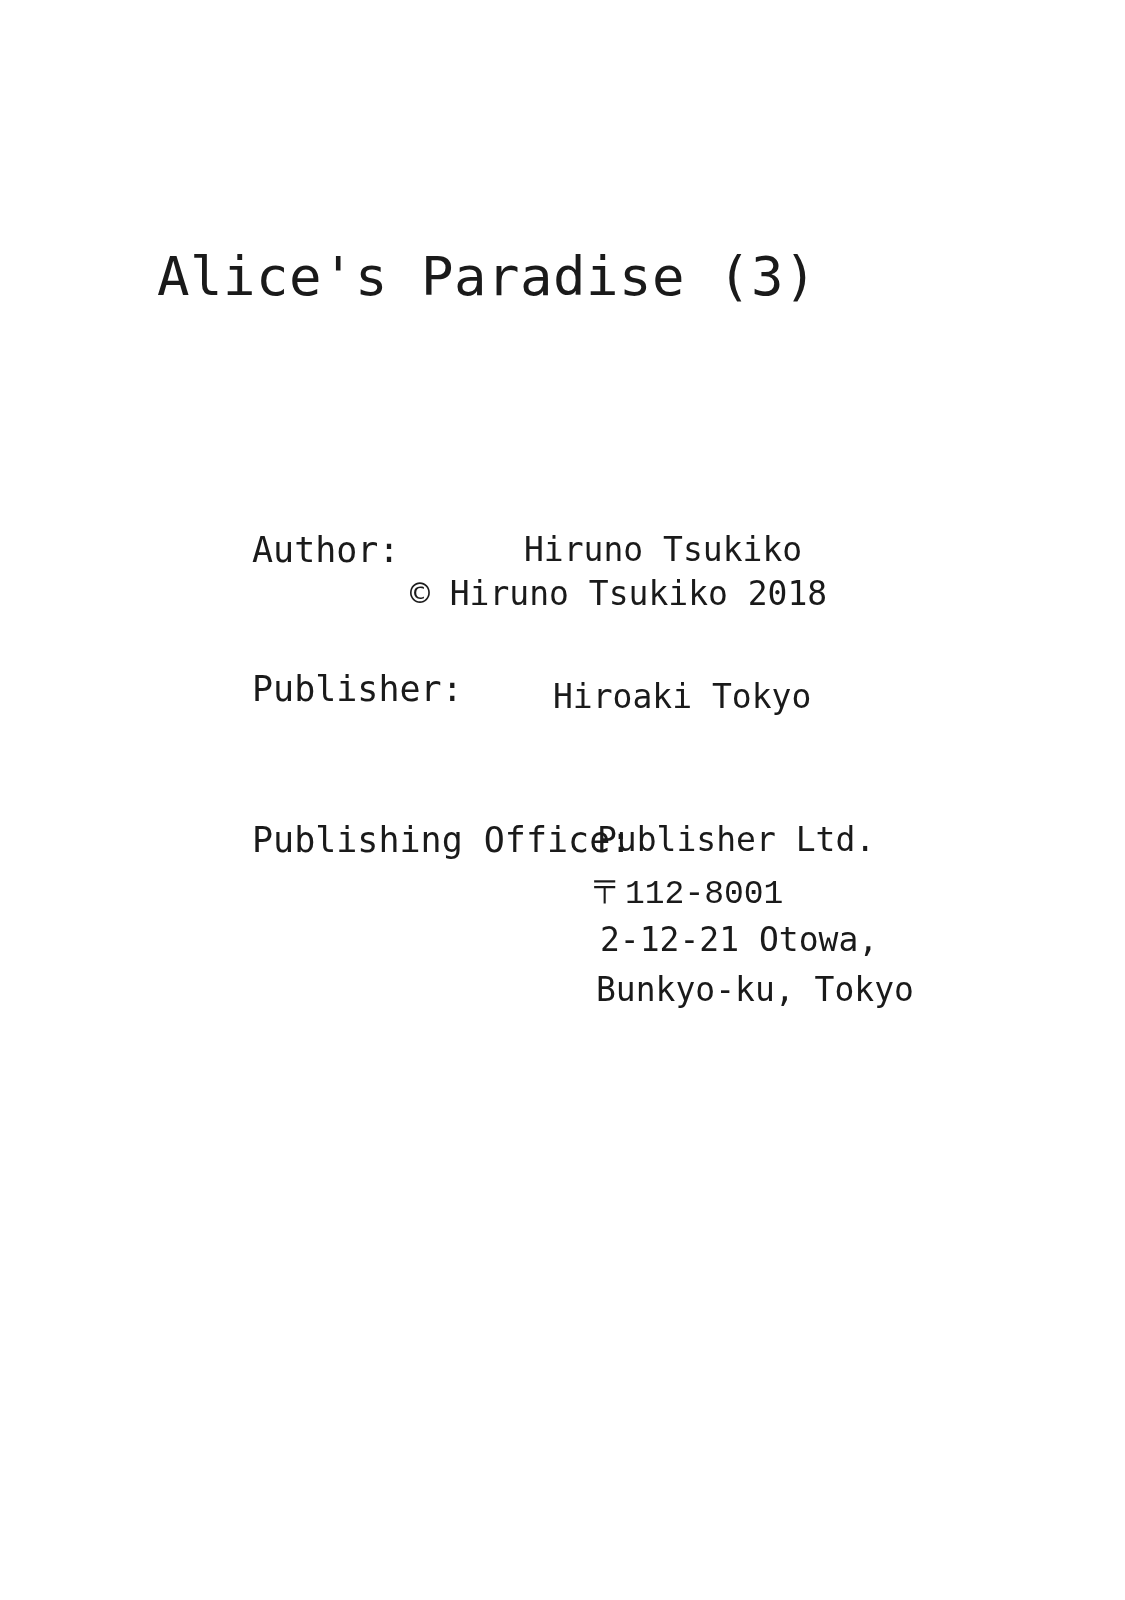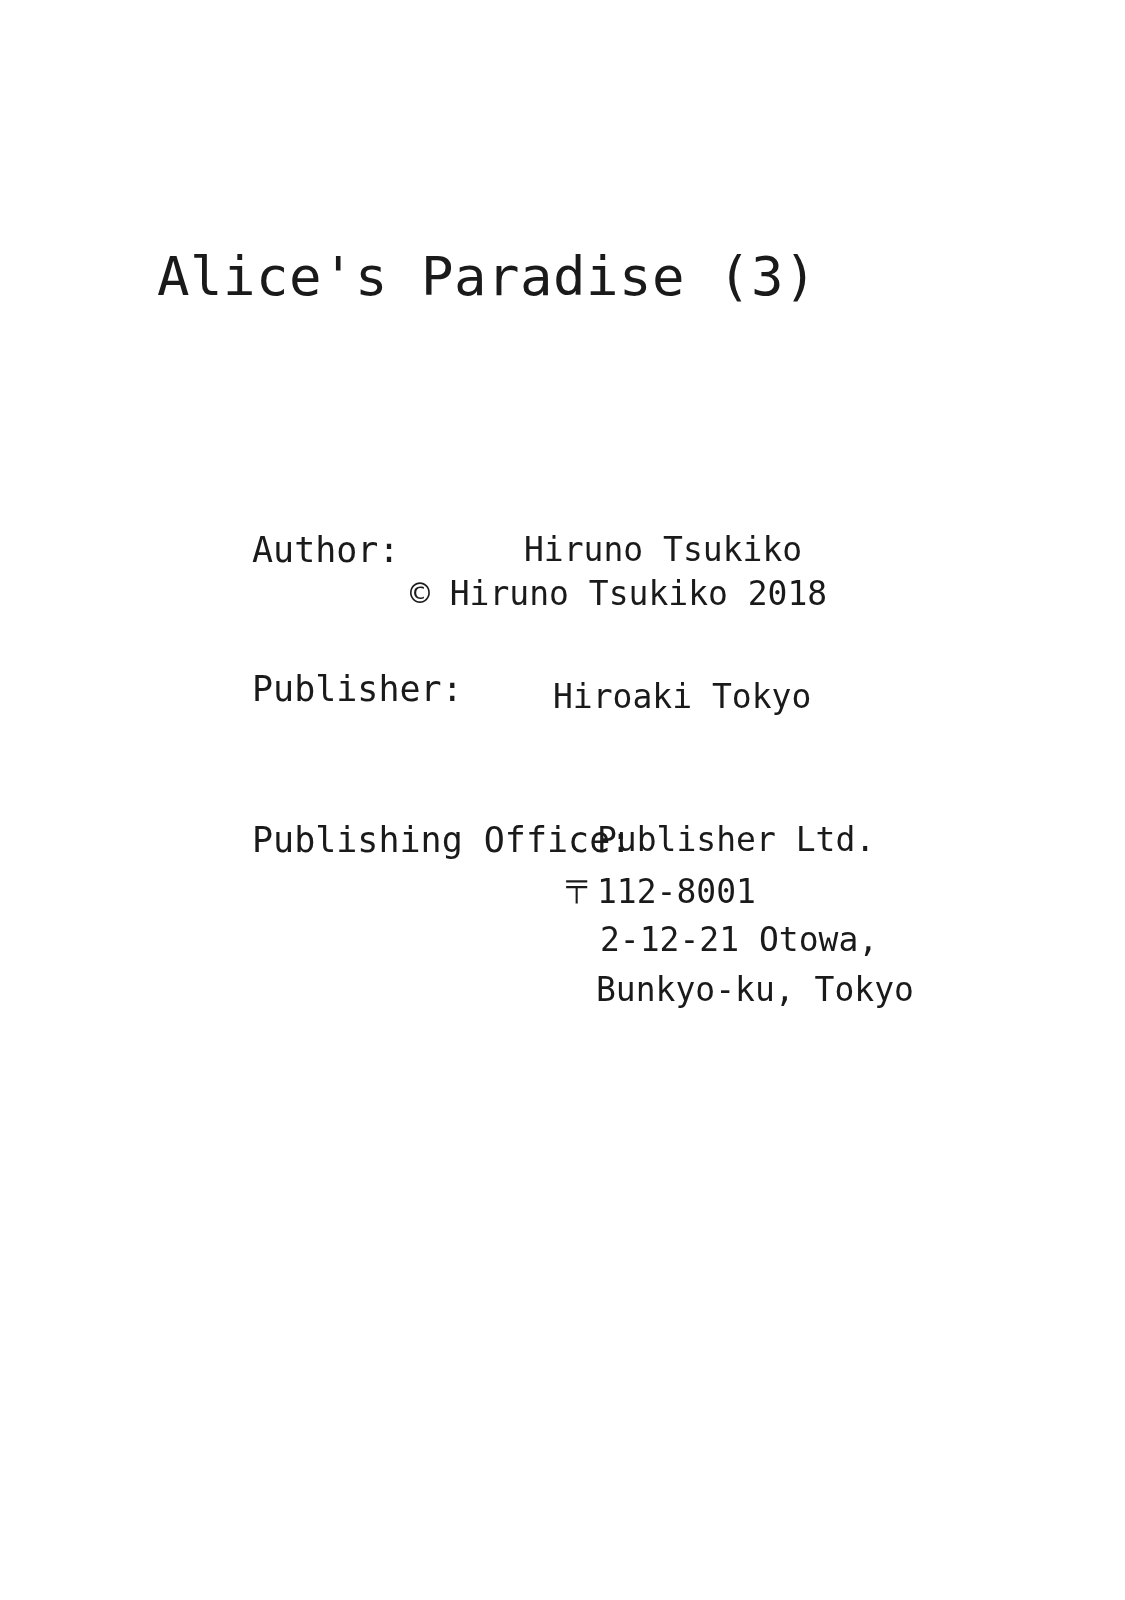--- a/index.html
+++ b/index.html
@@ -65,21 +65,21 @@
   }
   .r-author .label { top: 10px; }
   .r-author .v1 { left: 524px; top: 10px; }
   .r-author .v2 { left: 410px; top: 54px; }
 
   .r-publisher .label { top: 149px; }
   .r-publisher .v1 { left: 553px; top: 157px; }
 
   .r-office .label { top: 300px; text-align: center; }
   .r-office .v1 { left: 597px; top: 300px; }
-  .r-office .v2 { left: 564px; top: 350px; }
+  .r-office .v2 { left: 592px; top: 350px; font-family: Liberation Mono, monospace; }
   .r-office .v3 { left: 600px; top: 400px; }
   .r-office .v4 { left: 596px; top: 450px; }
 </style>
 </head>
 <body>
 
 <div class="page">
 
   <div class="title">Alice's Paradise (3)</div>
 

